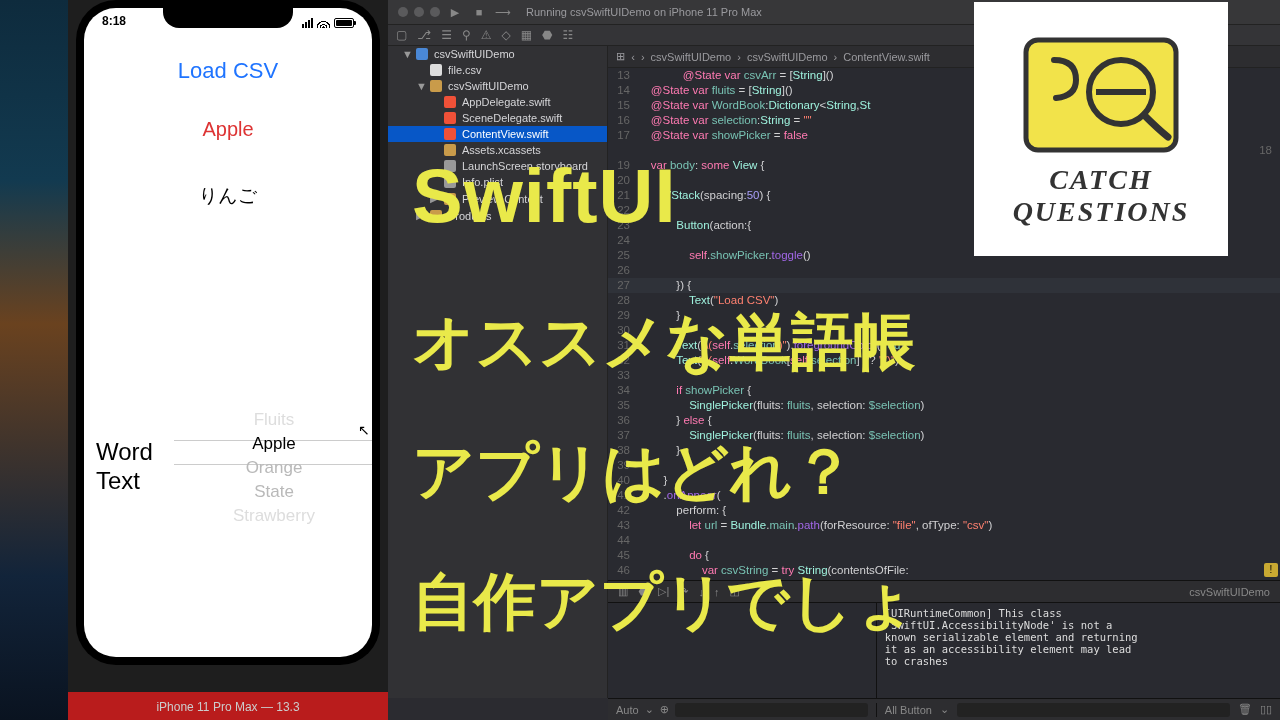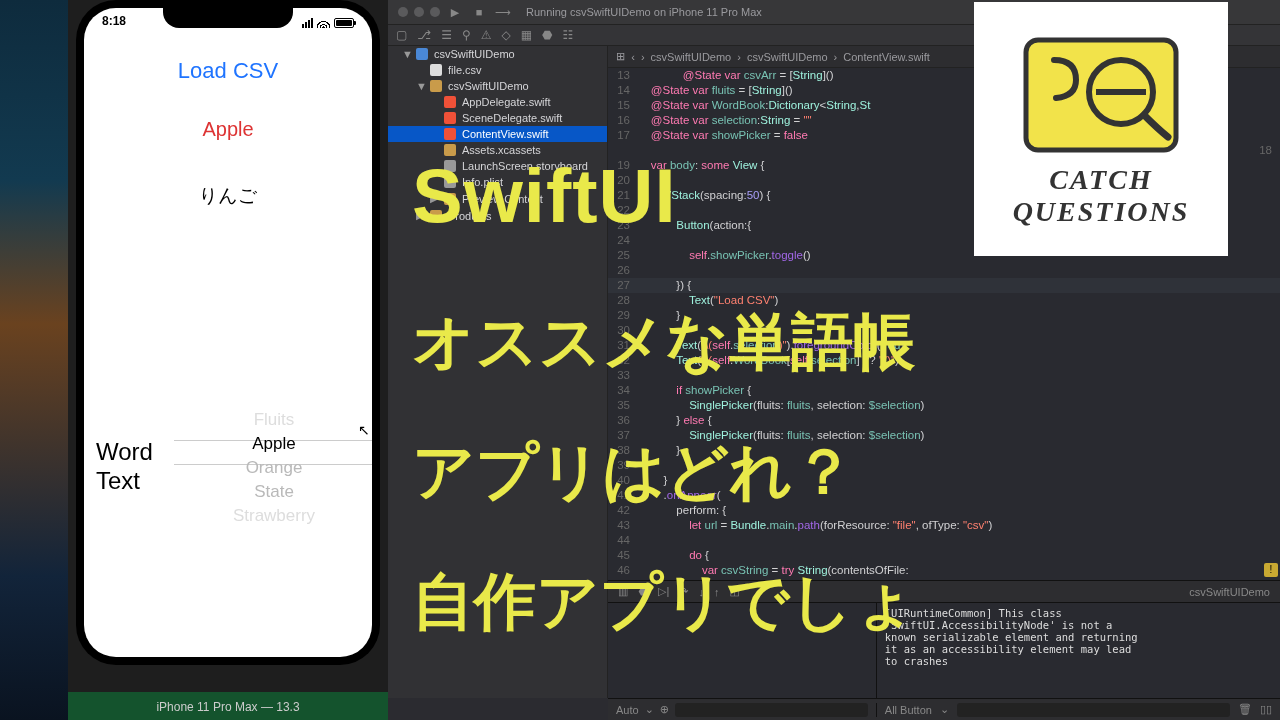--- a/index.html
+++ b/index.html
@@ -30,21 +30,21 @@
 .app-title { position:absolute; top:50px; width:100%; text-align:center; font-size:22px; color:#1f74ff;}
 .fruit-word { position:absolute; top:110px; width:100%; text-align:center; font-size:20px; color:#d33;}
 .jp-word { position:absolute; top:175px; width:100%; text-align:center; font-size:19px; color:#000;}
 .wordbook-label { position:absolute; left:12px; top:430px; font-size:24px; line-height:1.2; color:#000;}
 .picker { position:absolute; left:90px; top:400px; width:200px; height:130px; }
 .picker .opt { text-align:center; font-size:17px; padding:2px 0; color:#b9b9b9;}
 .picker .sel { color:#000;}
 .picker .faded { color:#ddd;}
 .picker-lines { position:absolute; left:90px; top:432px; width:200px; height:25px; border-top:1px solid #ccc; border-bottom:1px solid #ccc;}
 .cursor { position:absolute; left:274px; top:414px; font-size:14px; color:#000; z-index:6;}
-.sim-label { position:absolute; left:0; bottom:0; width:320px; padding:8px 0 6px; text-align:center; font-size:12px; color:#ccc; background:#14532d;}
+.sim-label { position:absolute; left:0; bottom:0; width:320px; padding:8px 0 6px; text-align:center; font-size:12px; color:#ccc; background:#b91c1c;}
 
 
 .xcode { position:absolute; left:388px; top:0; right:0; height:720px; background:#2b2b30; color:#bcbcc0; font-size:11px;}
 .titlebar { height:24px; background:#373739; display:flex; align-items:center; gap:6px; padding:0 10px;}
 .traffic { display:flex; gap:6px;}
 .traffic span{width:10px;height:10px;border-radius:50%;}
 .tl-r{background:#5a5a5c}.tl-y{background:#5a5a5c}.tl-g{background:#5a5a5c}
 .tb-btn { width:18px; height:14px; display:flex; align-items:center; justify-content:center; color:#888;}
 .run-status { color:#9a9a9e; margin-left:8px; font-size:11px;}
 .toolbar { height:22px; background:#343437; border-top:1px solid #222; border-bottom:1px solid #222; display:flex; align-items:center; padding:0 8px; gap:10px; color:#888;}

